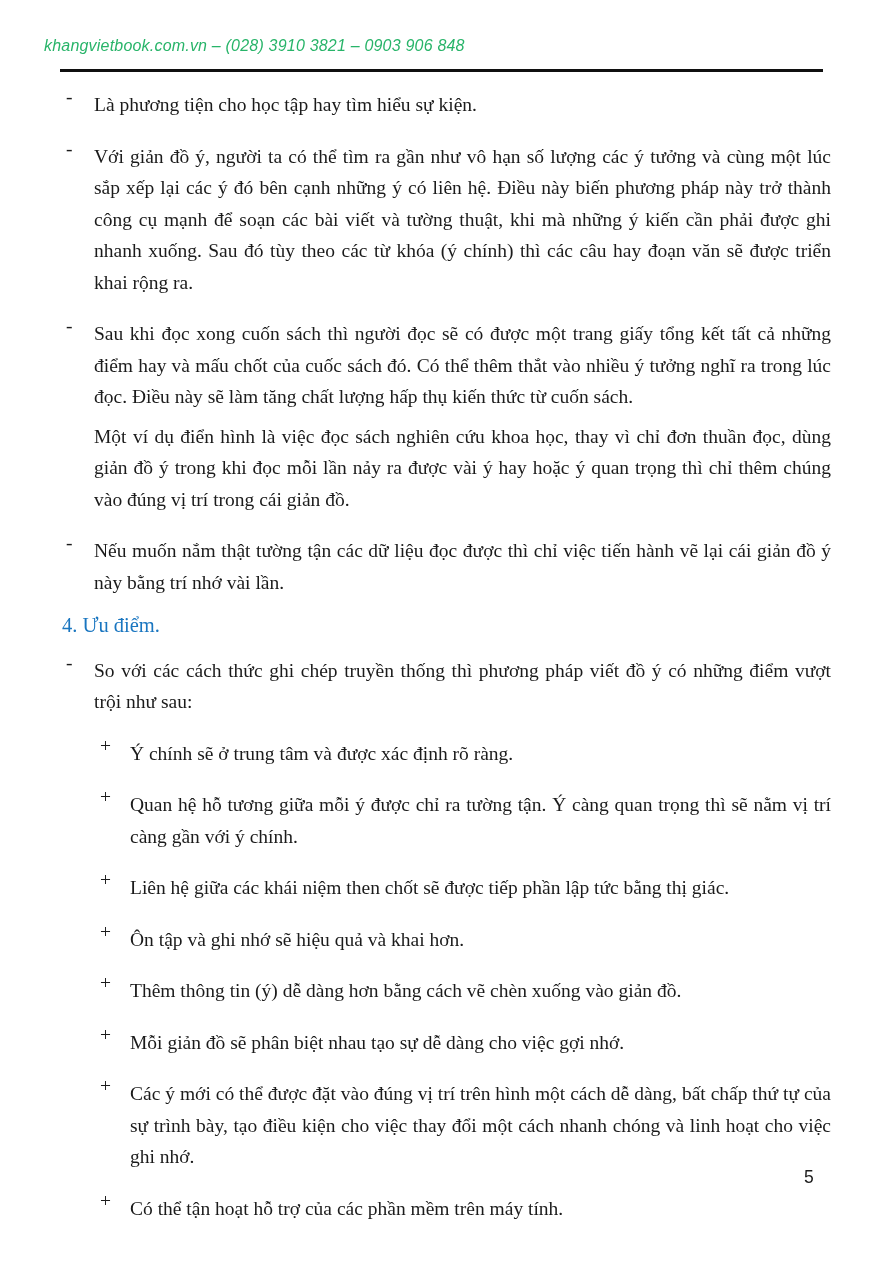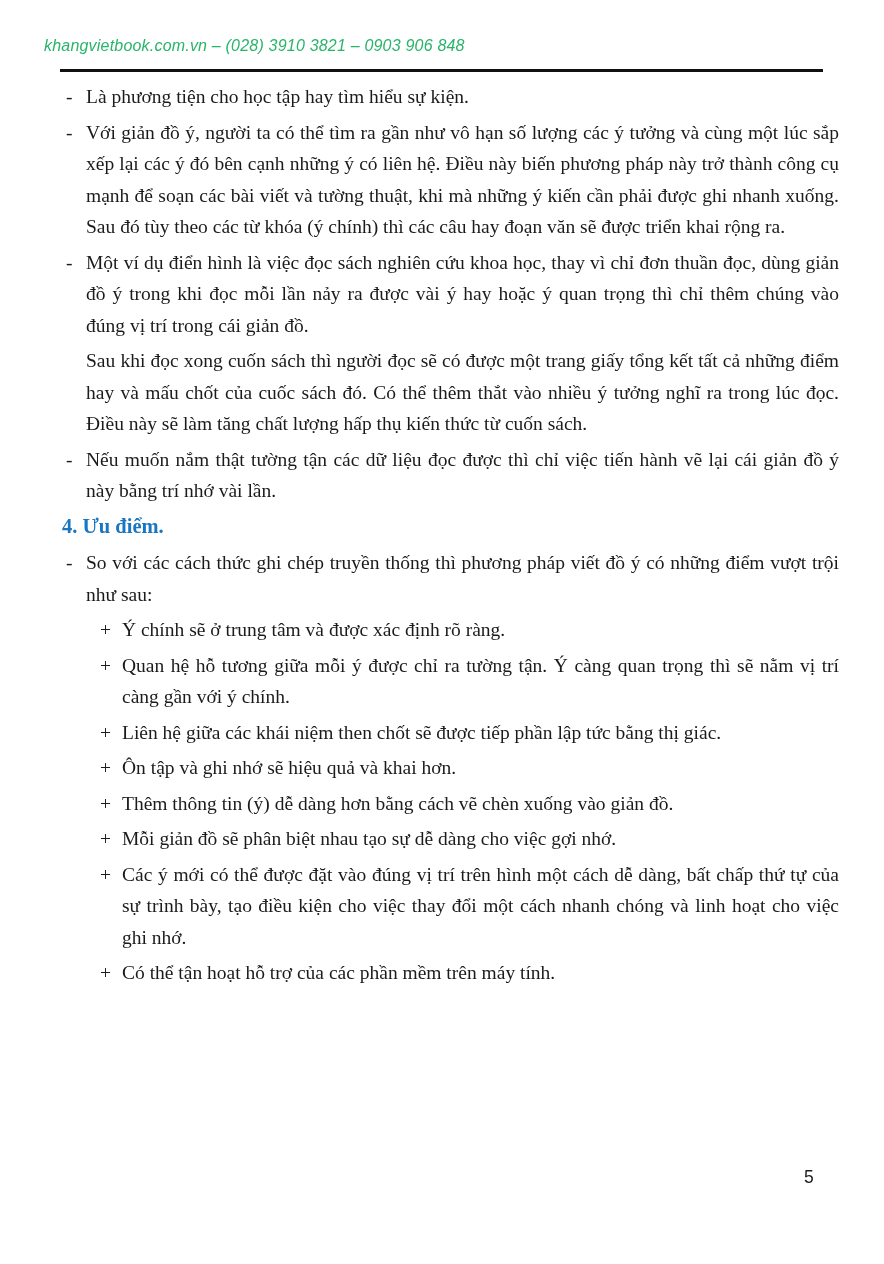--- a/index.html
+++ b/index.html
@@ -33,25 +33,25 @@
     width: 779px;
     font-size: 19.5px;
     line-height: 31.5px;
   }
   .li { display: flex; margin: 0 0 4px 0; }
   .li .marker {
     flex: 0 0 26px;
     padding-left: 6px;
   }
   .li .txt { flex: 1; }
-  .li .txt p { margin: 0; text-align: justify; }
+  .li .txt p { margin: 8px; text-align: justify; }
   .li .txt p + p { margin-top: 4px; }
   .section-heading {
     margin: 2px 0 5px 2px;
-    font-weight: bold;
+    font-weight: normal;
     font-size: 20.5px;
     color: var(--heading_blue, #1a76c0);
   }
   .li.plus { margin-left: 38px; }
   .li.plus .marker { flex: 0 0 24px; padding-left: 2px; }
   .page-number {
     position: absolute;
     top: 1167px; left: 804px;
     font-family: "Liberation Sans", "DejaVu Sans", sans-serif;
     font-size: 17.5px;
@@ -78,22 +78,22 @@
   <div class="li">
     <span class="marker">-</span>
     <div class="txt">
         <p>Với giản đồ ý, người ta có thể tìm ra gần như vô hạn số lượng các ý tưởng và cùng một lúc sắp xếp lại các ý đó bên cạnh những ý có liên hệ. Điều này biến phương pháp này trở thành công cụ mạnh để soạn các bài viết và tường thuật, khi mà những ý kiến cần phải được ghi nhanh xuống. Sau đó tùy theo các từ khóa (ý chính) thì các câu hay đoạn văn sẽ được triển khai rộng ra.</p>
       </div>
   </div>
 
   <div class="li">
     <span class="marker">-</span>
     <div class="txt">
+      <p>Sau khi đọc xong cuốn sách thì người đọc sẽ có được một trang giấy tổng kết tất cả những điểm hay và mấu chốt của cuốc sách đó. Có thể thêm thắt vào nhiều ý tưởng nghĩ ra trong lúc đọc. Điều này sẽ làm tăng chất lượng hấp thụ kiến thức từ cuốn sách.</p>
       <p>Một ví dụ điển hình là việc đọc sách nghiên cứu khoa học, thay vì chỉ đơn thuần đọc, dùng giản đồ ý trong khi đọc mỗi lần nảy ra được vài ý hay hoặc ý quan trọng thì chỉ thêm chúng vào đúng vị trí trong cái giản đồ.</p>
-      <p>Sau khi đọc xong cuốn sách thì người đọc sẽ có được một trang giấy tổng kết tất cả những điểm hay và mấu chốt của cuốc sách đó. Có thể thêm thắt vào nhiều ý tưởng nghĩ ra trong lúc đọc. Điều này sẽ làm tăng chất lượng hấp thụ kiến thức từ cuốn sách.</p>
     </div>
   </div>
 
   <div class="li">
     <span class="marker">-</span>
     <div class="txt">
         <p>Nếu muốn nắm thật tường tận các dữ liệu đọc được thì chỉ việc tiến hành vẽ lại cái giản đồ ý này bằng trí nhớ vài lần.</p>
       </div>
   </div>
 

